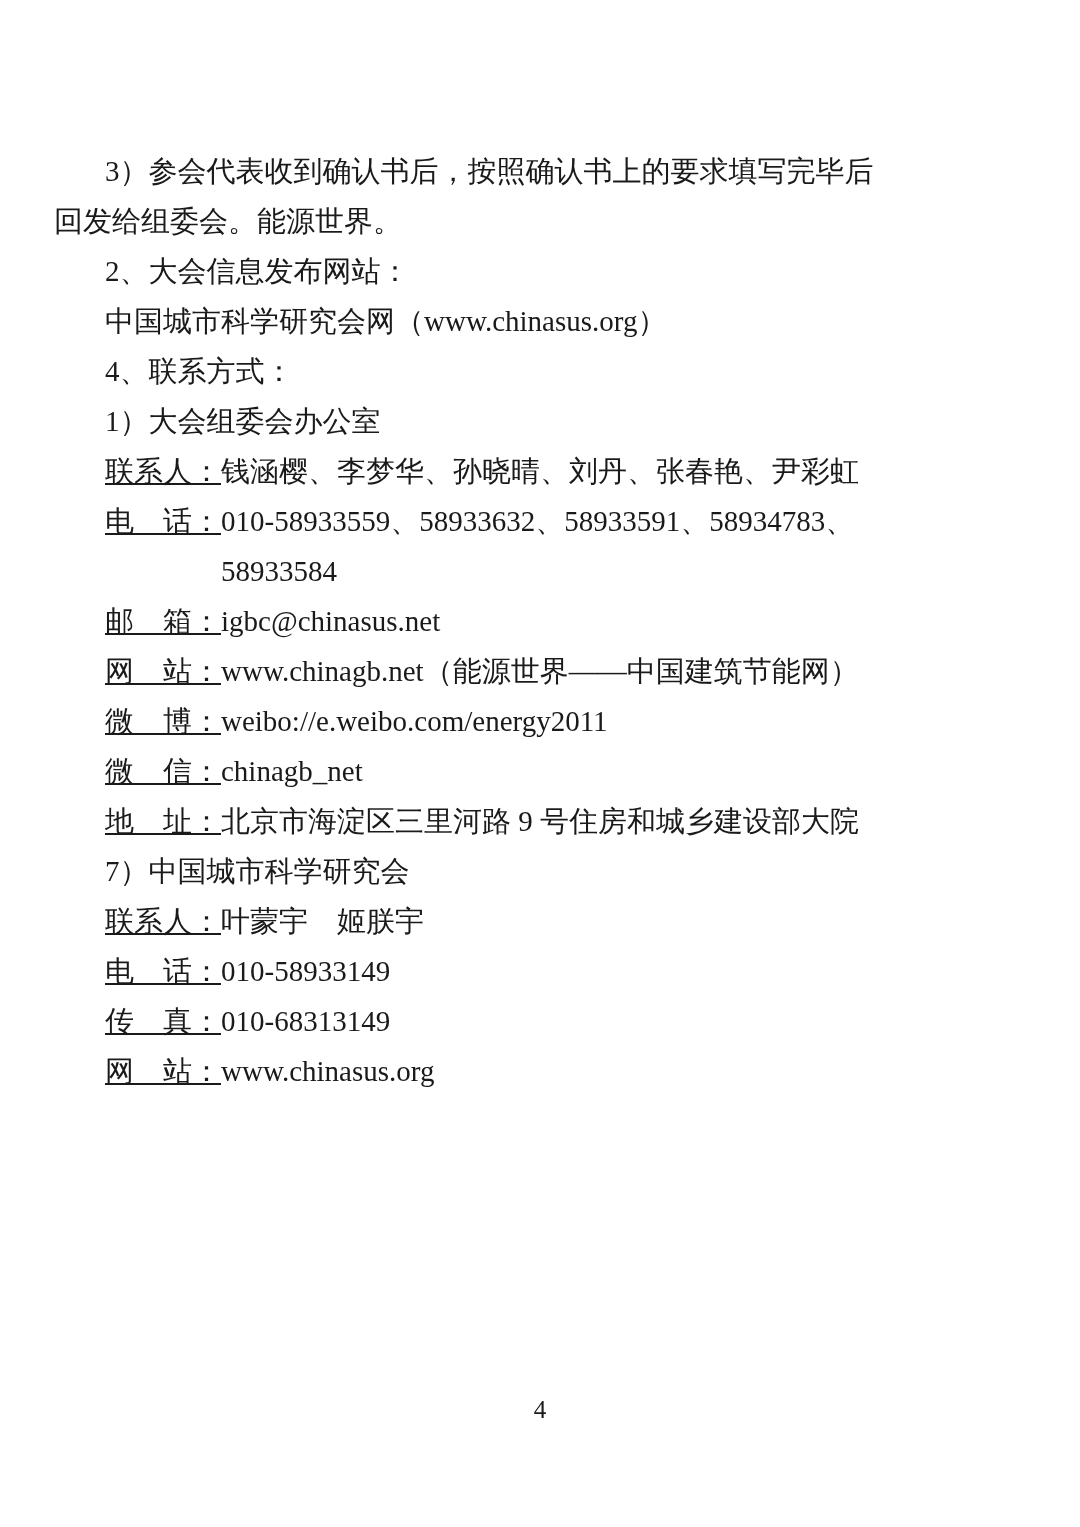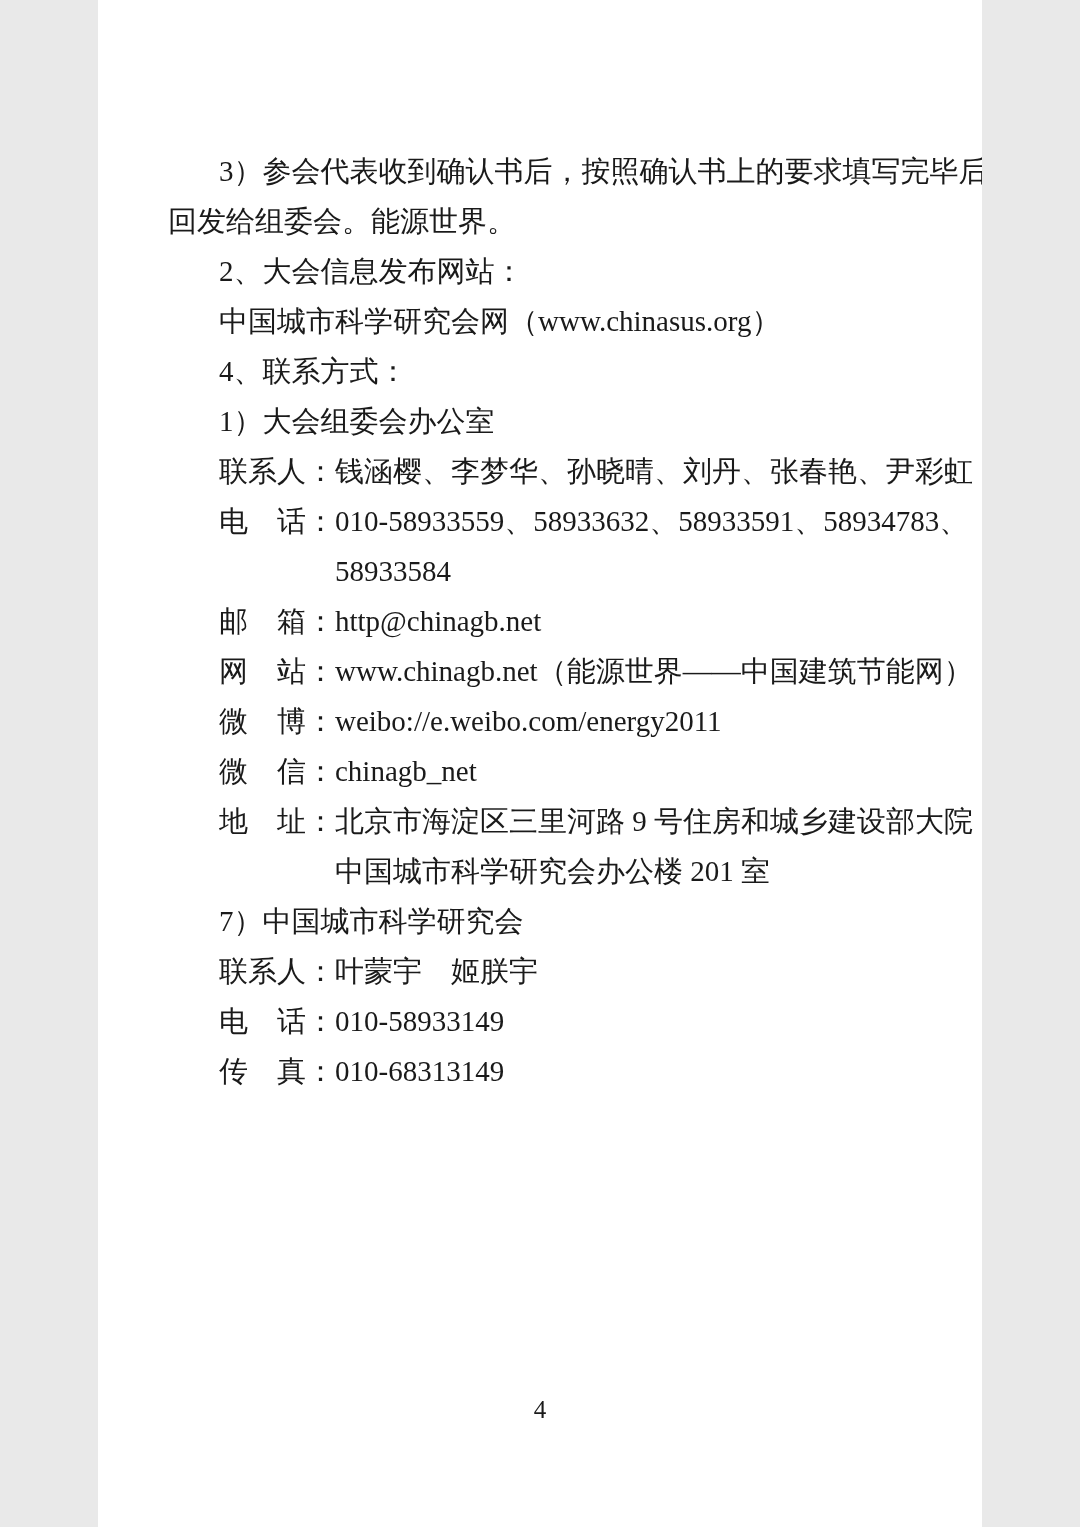--- a/index.html
+++ b/index.html
@@ -1,40 +1,41 @@
 <!DOCTYPE html>
 <html><head>
 <meta charset="utf-8">
 <style>
   * { margin: 0; padding: 0; box-sizing: border-box; }
   html, body { background: #e9e9e9; }
   .page {
     position: relative;
-    width: 884px;
+    width: 1080px;
     height: 1527px;
     margin: 0 auto;
     background: #ffffff;
     color: #1a1a1a;
     font-family: "Liberation Serif", "DejaVu Serif", serif;
     font-size: 29px;
-    padding: 146px 128px 0 70px;
+    padding: 146px 128px 0 54px;
     overflow: hidden;
   }
   .line {
     line-height: 50px;
     height: 50px;
     white-space: nowrap;
   }
   .ind2 { padding-left: 51px; }   
   .cont { padding-left: 167px; }  
   .blank { height: 50px; }
   .label {
     display: inline-block;
     width: 116px;
     white-space: pre;
+    text-decoration: underline;
   }
   .page-number {
     position: absolute;
     left: 0;
     right: 0;
     top: 1396px;
     text-align: center;
     font-size: 25px;
     color: #1a1a1a;
   }
@@ -58,53 +59,55 @@
     <span class="label">联系人：</span><span>钱涵樱、李梦华、孙晓晴、刘丹、张春艳、尹彩虹</span>
   </div>
 
   <div class="line ind2">
     <span class="label">电　话：</span><span>010-58933559、58933632、58933591、58934783、</span>
   </div>
   <div class="line cont">58933584</div>
 
 
   <div class="line ind2">
-    <span class="label">邮　箱：</span><span>http@chinagb.net</span>
+    <span class="label">邮　箱：</span><span>igbc@chinasus.net</span>
   </div>
 
   <div class="line ind2">
     <span class="label">网　站：</span><span>www.chinagb.net（能源世界——中国建筑节能网）</span>
   </div>
 
   <div class="line ind2">
     <span class="label">微　博：</span><span>weibo://e.weibo.com/energy2011</span>
   </div>
 
   <div class="line ind2">
     <span class="label">微　信：</span><span>chinagb_net</span>
   </div>
 
   <div class="line ind2">
     <span class="label">地　址：</span><span>北京市海淀区三里河路 9 号住房和城乡建设部大院</span>
   </div>
-  <div class="line cont">中国城市科学研究会办公楼 201 室</div>
 
   <div class="line ind2">7）中国城市科学研究会</div>
 
   <div class="line ind2">
     <span class="label">联系人：</span><span>叶蒙宇　姬朕宇</span>
   </div>
 
   <div class="line ind2">
     <span class="label">电　话：</span><span>010-58933149</span>
   </div>
 
   <div class="line ind2">
     <span class="label">传　真：</span><span>010-68313149</span>
   </div>
 
+  <div class="line ind2">
+    <span class="label">网　站：</span><span>www.chinasus.org</span>
+  </div>
 
   <div class="line blank"></div>
 
 
   <div class="page-number">4</div>
 
 </div>
 
 </body></html>

